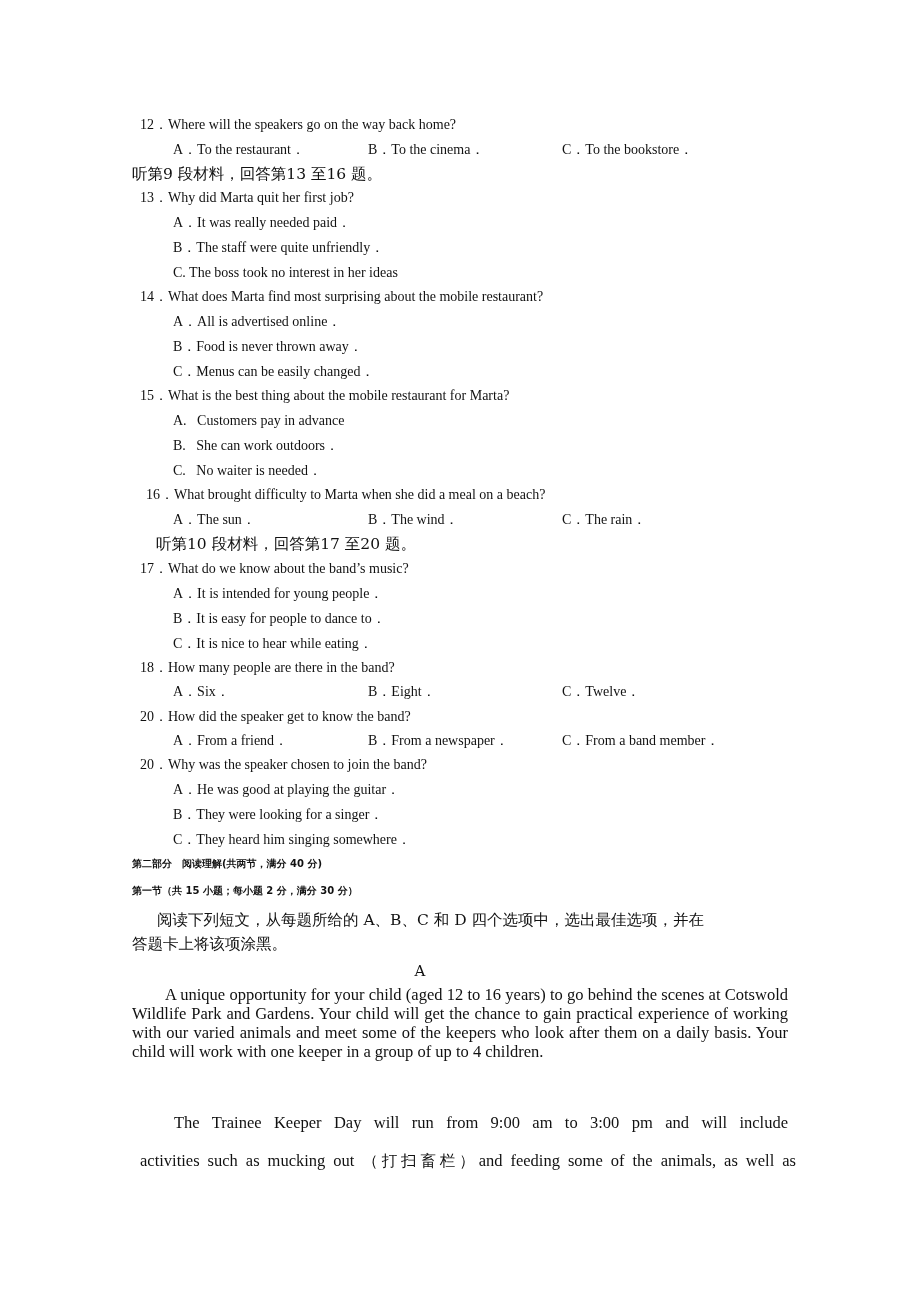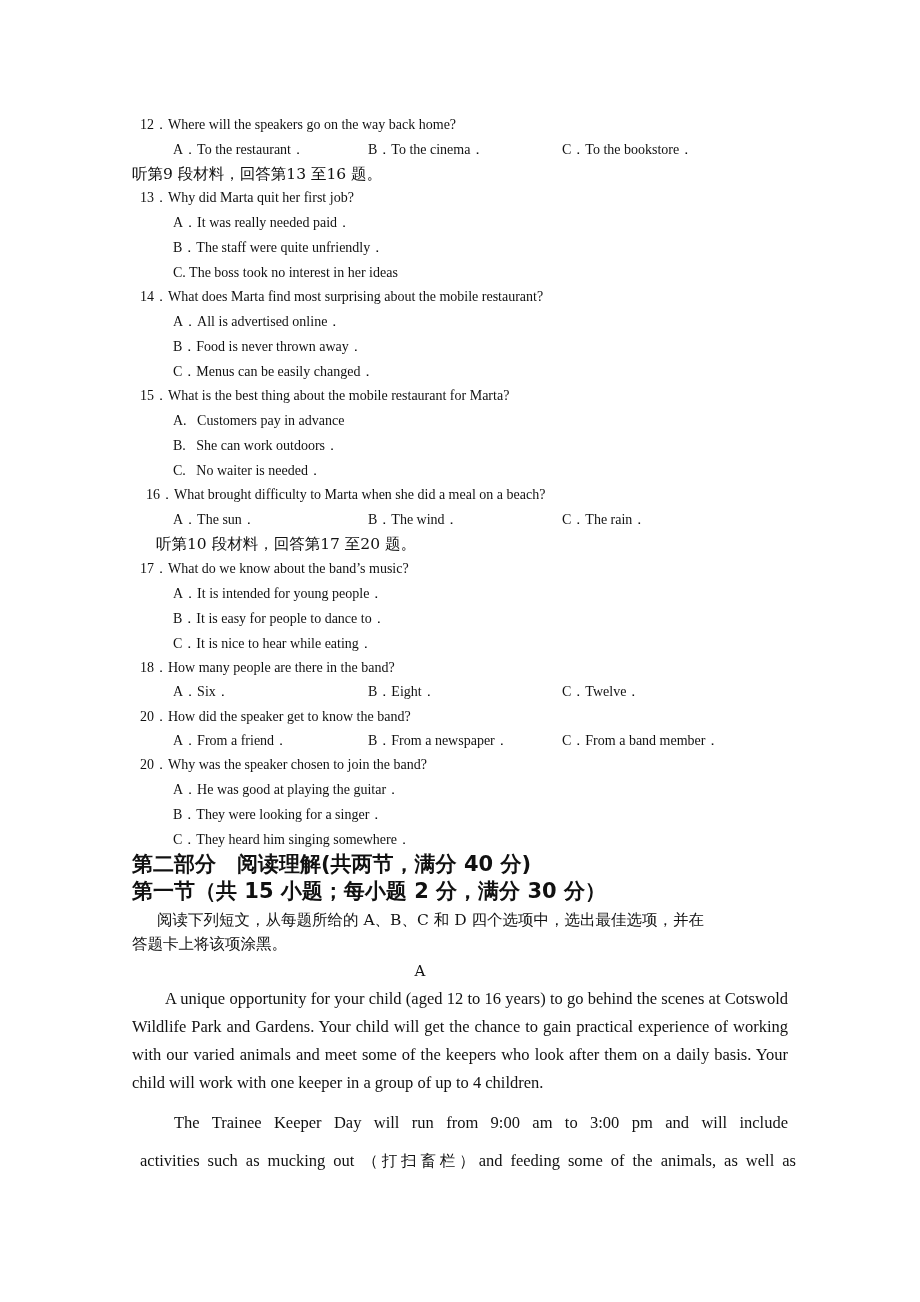--- a/index.html
+++ b/index.html
@@ -11,26 +11,26 @@
   .page { position: absolute; left: 0; top: 0; width: 920px; height: 1302px; }
   .line {
     position: absolute; white-space: nowrap;
     font-size: 14px; line-height: 22px;
   }
   .q { left: 140px; }
   .opt { left: 173px; }
   .optB { left: 368px; }
   .optC { left: 562px; }
   .sec { left: 132px; font-family: "DejaVu Serif", "Liberation Serif", serif; font-size: 15.5px; }
-  .bold { font-weight: bold; font-family: "DejaVu Sans", "Liberation Sans", sans-serif; font-size: 21px; }
+  .bold { font-weight: bold; font-family: "DejaVu Sans", "Liberation Sans", sans-serif; font-size: 10px; }
   .instr { left: 132px; font-family: "DejaVu Serif", "Liberation Serif", serif; font-size: 15.5px; }
   .center { left: 0; width: 840px; text-align: center; font-family: "DejaVu Serif", serif; font-size: 15px; }
   .para {
     position: absolute; left: 132px; width: 656px;
-    font-size: 16.5px; line-height: 28px; text-align: justify;
+    font-size: 16.5px; line-height: 19px; text-align: justify;
     text-indent: 33px;
   }
   .para2 {
     position: absolute; left: 132px; width: 656px;
     font-size: 16.5px; line-height: 22px; text-align: justify;
     text-align-last: justify; text-indent: 42px;
   }
   .para3 {
     position: absolute; left: 140px; width: 656px;
     font-size: 16.5px; line-height: 22px; text-align: justify; text-align-last: justify;

